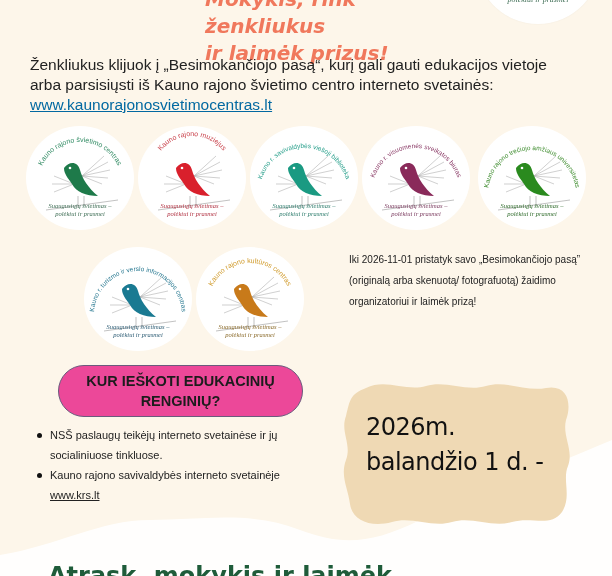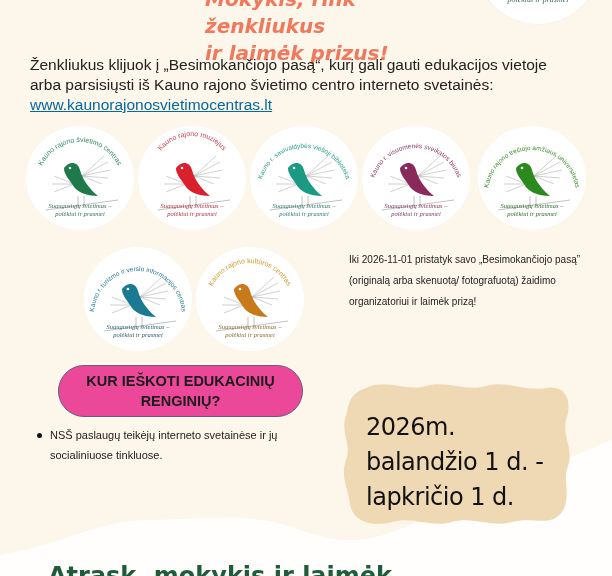--- a/index.html
+++ b/index.html
@@ -256,24 +256,26 @@
 </div>
 
 <p class="deadline-text">Iki 2026-11-01 pristatyk savo „Besimokančiojo pasą” (originalą arba skenuotą/ fotografuotą) žaidimo organizatoriui  ir laimėk prizą!</p>
 
 <div class="where-pill">KUR IEŠKOTI EDUKACINIŲ RENGINIŲ?</div>
 
 <ul class="where-list">
   <li>
     <span> NSŠ paslaugų teikėjų interneto svetainėse  ir jų socialiniuose tinkluose.</span>
   </li>
+  <li>
+    <span>Kauno rajono savivaldybės interneto svetainėje </span><a>www.krs.lt</a>
+  </li>
 </ul>
 
 <svg class="date-blob" width="240" height="150" viewBox="0 0 240 150">
   <path d="M30 8 C 50 -2, 70 12, 90 6 C 110 0, 130 12, 150 6 C 170 0, 190 12, 210 8 C 232 4, 236 24, 230 40 C 226 56, 238 70, 232 86 C 226 100, 236 116, 226 132 C 214 148, 196 136, 176 142 C 156 148, 136 136, 116 142 C 96 148, 76 136, 56 142 C 34 148, 16 140, 14 124 C 12 108, 4 96, 10 80 C 16 64, 4 52, 10 36 C 14 20, 14 14, 30 8 Z" fill="#efd9b4"></path>
 </svg>
 <div class="date-text">
   <div>2026m.</div>
   <div>balandžio 1 d. -</div>
-  <div>lapkričio 1 d.</div>
 </div>
 
 <div class="footer-heading">Atrask, mokykis ir laimėk</div>
 
 </body></html>

